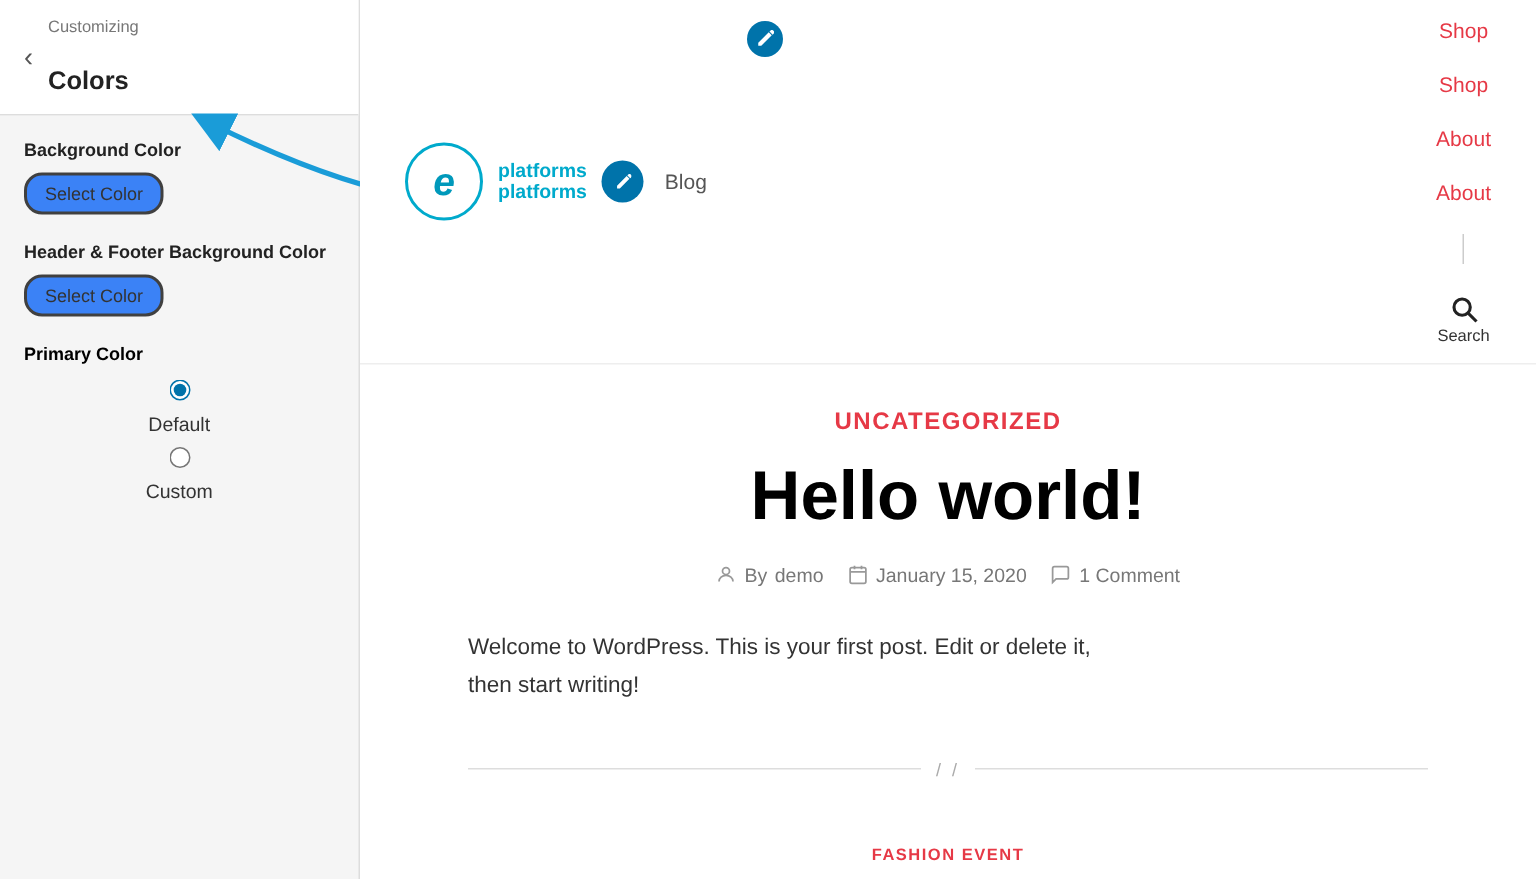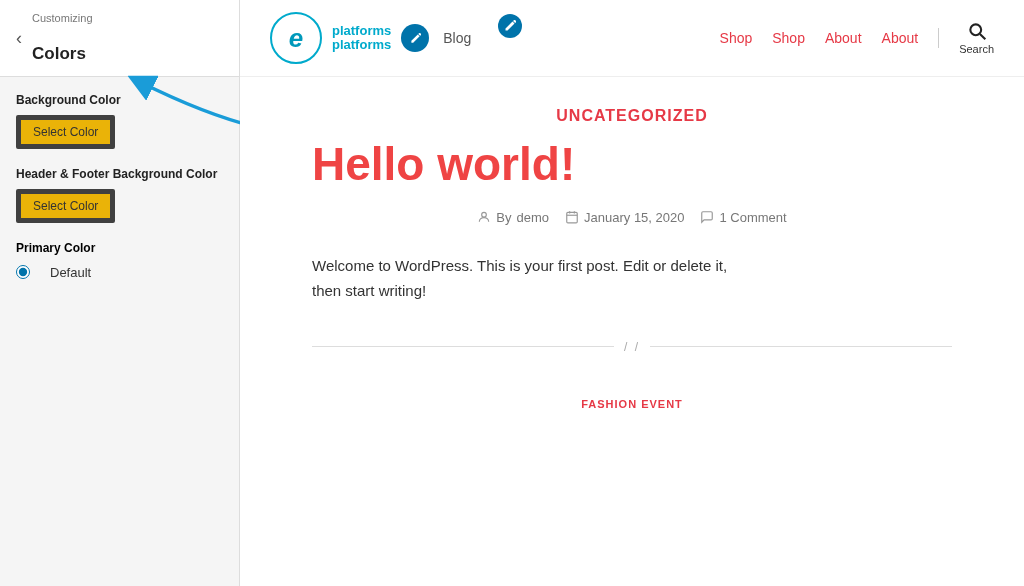--- a/index.html
+++ b/index.html
@@ -50,48 +50,50 @@
     .color-section {
       margin-bottom: 18px;
     }
     .color-label {
       font-size: 12px;
       font-weight: 600;
       color: #222;
       margin-bottom: 8px;
     }
     .select-color-btn {
-      border: 5px solid #404040;
-      background: #eab308;
+      border: 2px solid #404040;
+      background: #3b82f6;
       padding: 5px 12px;
       font-size: 12px;
       color: #333;
       cursor: pointer;
-      border-radius: 2px;
+      border-radius: 12px;
     }
     .primary-color-section {
       margin-top: 4px;
     }
     .primary-color-label {
       font-size: 12px;
       font-weight: 600;
       color: #000000;
       margin-bottom: 10px;
     }
     .radio-group {
       display: flex;
       flex-direction: column;
       gap: 8px;
     }
     .radio-item {
       display: flex;
-      gap: 20px;
+      align-items: center;
+      gap: 8px;
       font-size: 13px;
       color: #333;
       cursor: pointer;
+      flex-direction: column;
     }
     .radio-item input[type="radio"] {
       accent-color: #0073aa;
       width: 14px;
       height: 14px;
     }
 
     
     .right-preview {
       flex: 1;
@@ -156,20 +158,21 @@
     }
     .blog-label {
       font-size: 14px;
       color: #555;
       margin-left: 4px;
     }
     .nav-right {
       display: flex;
       align-items: center;
       gap: 20px;
+      flex-direction: column;
     }
     .nav-link {
       font-size: 14px;
       color: #e63946;
       cursor: pointer;
       text-decoration: none;
     }
     .nav-divider {
       width: 1px;
       height: 20px;
@@ -202,23 +205,24 @@
       text-align: center;
       font-size: 16px;
       font-weight: 700;
       letter-spacing: 1px;
       color: #e63946;
       text-decoration: none;
       margin-bottom: 14px;
       display: block;
     }
     .post-title {
+      text-align: center;
       font-size: 46px;
       font-weight: 900;
-      color: #ef4444;
+      color: #000000;
       margin-bottom: 20px;
       line-height: 1.1;
     }
     .post-meta {
       display: flex;
       align-items: center;
       justify-content: center;
       gap: 16px;
       font-size: 13px;
       color: #777;
@@ -307,20 +311,24 @@
       <div class="color-label">Header &amp; Footer Background Color</div>
       <button class="select-color-btn">Select Color</button>
     </div>
 
     <div class="primary-color-section">
       <div class="primary-color-label">Primary Color</div>
       <div class="radio-group">
         <label class="radio-item">
           <input type="radio" name="primary_color" checked="" style="">
           <span>Default</span>
+        </label>
+        <label class="radio-item">
+          <input type="radio" name="primary_color" style="">
+          <span>Custom</span>
         </label>
       </div>
     </div>
 
     <svg style="position:absolute; left:60px; top:-5px; width:260px; height:80px; overflow:visible; pointer-events:none;">
       <defs>
         <marker id="arrowhead" markerWidth="8" markerHeight="8" refX="4" refY="4" orient="auto">
           <path d="M0,0 L0,8 L8,4 z" fill="#1a9cd8"></path>
         </marker>
       </defs>

